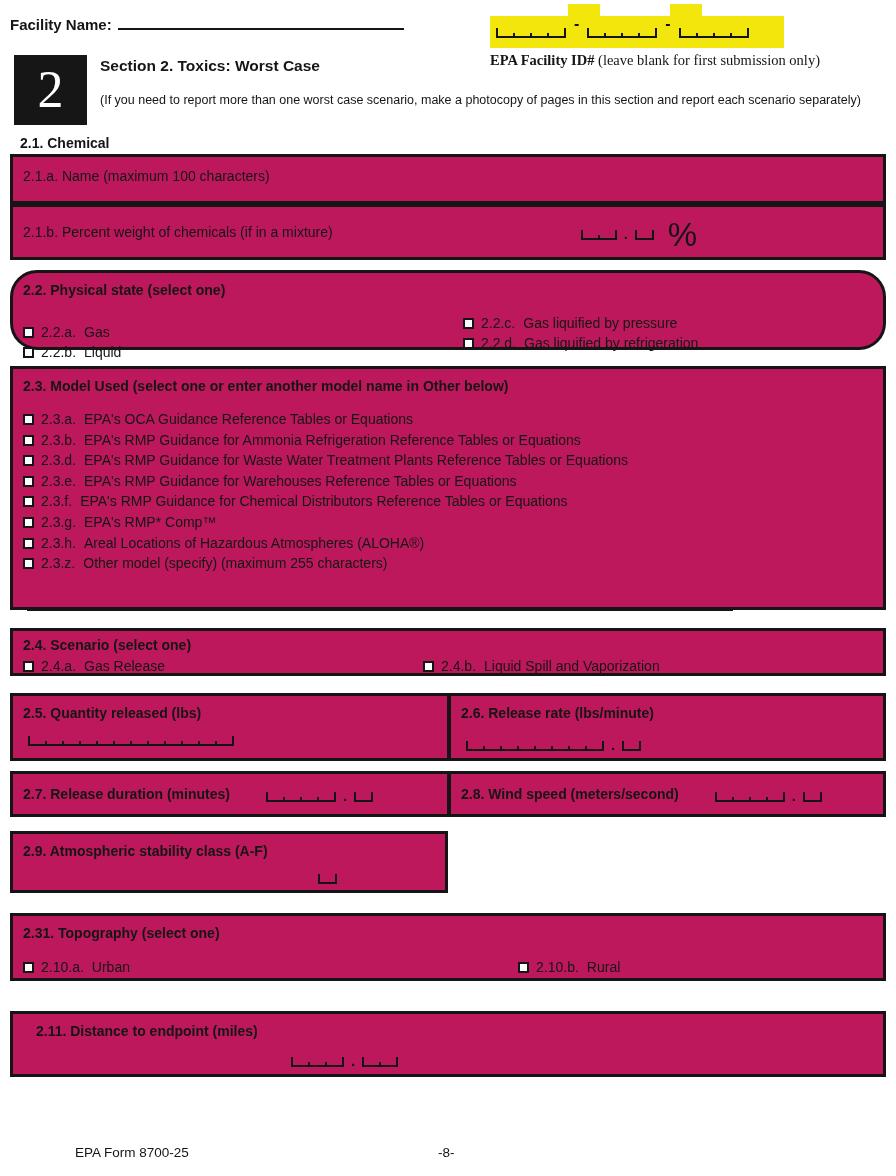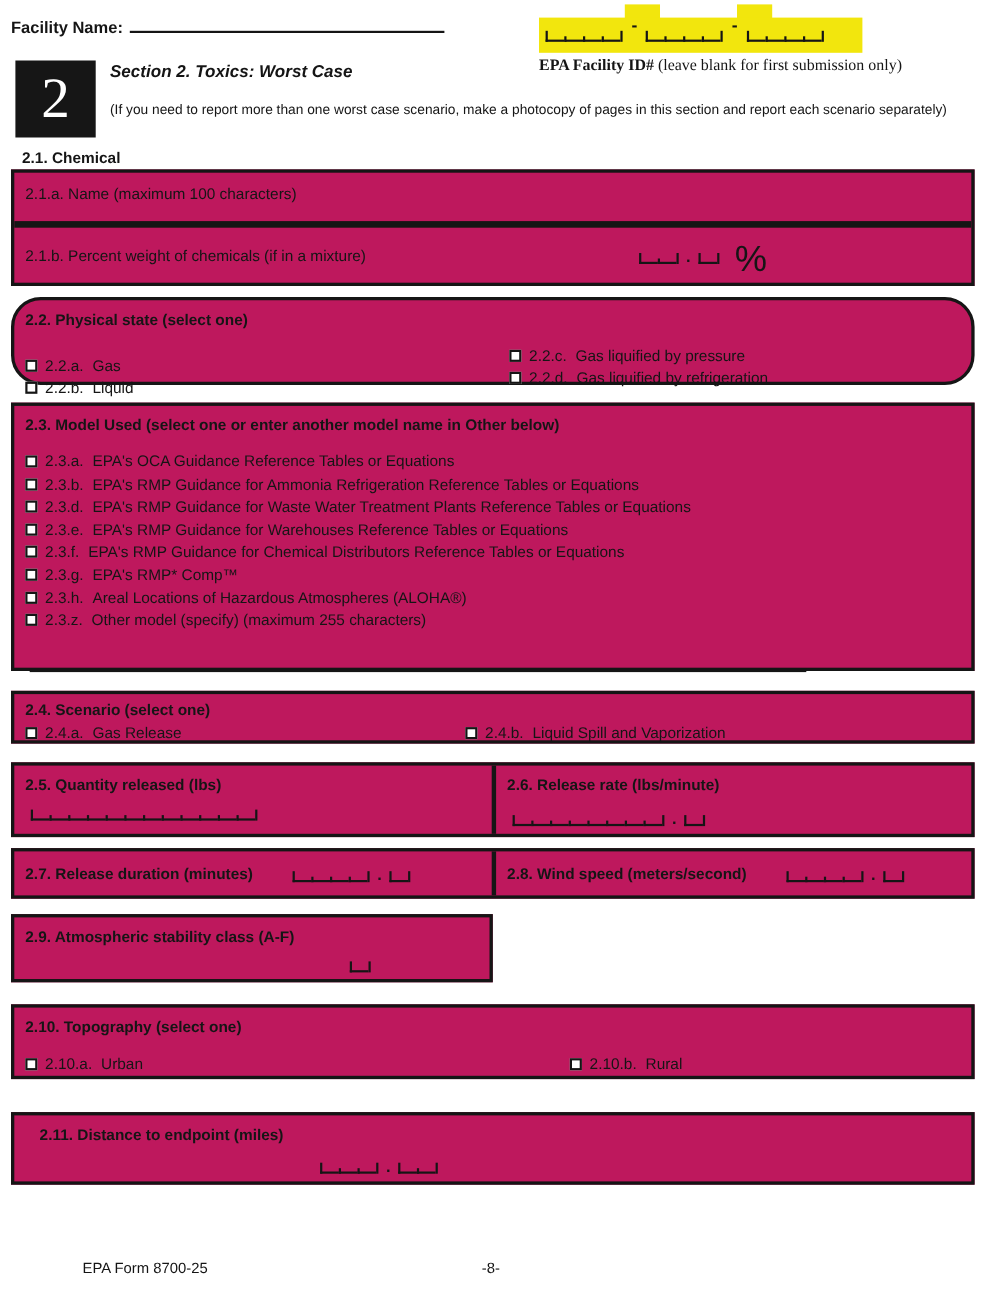--- a/index.html
+++ b/index.html
@@ -23,21 +23,21 @@
   .hl-tab.t1 { left:78px; }
   .hl-tab.t2 { left:180px; }
   .id-comb { position:absolute; left:6px; top:18px; }
   .epa-caption { margin-top:4px; font-family:"Liberation Serif", serif; font-size:14.5px; white-space:nowrap; }
 
   .sec-numbox {
     position:absolute; left:14px; top:55px; width:73px; height:70px; background:#161616;
     color:#fff; display:flex; align-items:center; justify-content:center;
     font-family:"Liberation Serif", serif; font-size:52px; line-height:1;
   }
-  .sec-title { position:absolute; left:100px; top:57px; font-size:15.5px; font-weight:bold;font-style:italic; }
+  .sec-title { position:absolute; left:100px; top:57px; font-size:15.5px; font-weight:bold; }
   .sec-note  { position:absolute; left:100px; top:93px; font-size:12.5px; white-space:nowrap; }
 
   
   .content { position:absolute; left:10px; top:135px; width:876px; }
   .grp-label { font-size:14px; font-weight:bold; margin:0 0 3px 10px; }
 
   .fbox { border:3px solid var(--ink); background:#be185d; }
   .pad { padding:9px 10px; }
   .title { font-size:14px; font-weight:bold; }
   .itm { font-size:14px; }
@@ -310,21 +310,21 @@
 
   <div class="fbox box29 pad">
     <div class="title">2.9. Atmospheric stability class (A-F)</div>
     <span class="comb">
         <span class="ccell cfirst"></span>
         <span class="cend"></span>
       </span>
   </div>
 
   <div class="fbox box210 pad">
-    <div class="title">2.10. Topography (select one)</div>
+    <div class="title">2.31. Topography (select one)</div>
     <div class="opt-row">
       <div class="o-left opt itm">
         <span class="cb"></span><span class="opt-id">2.10.a.</span><span class="opt-lb">Urban</span>
       </div>
       <div class="opt itm">
         <span class="cb"></span><span class="opt-id">2.10.b.</span><span class="opt-lb">Rural</span>
       </div>
     </div>
   </div>
 

